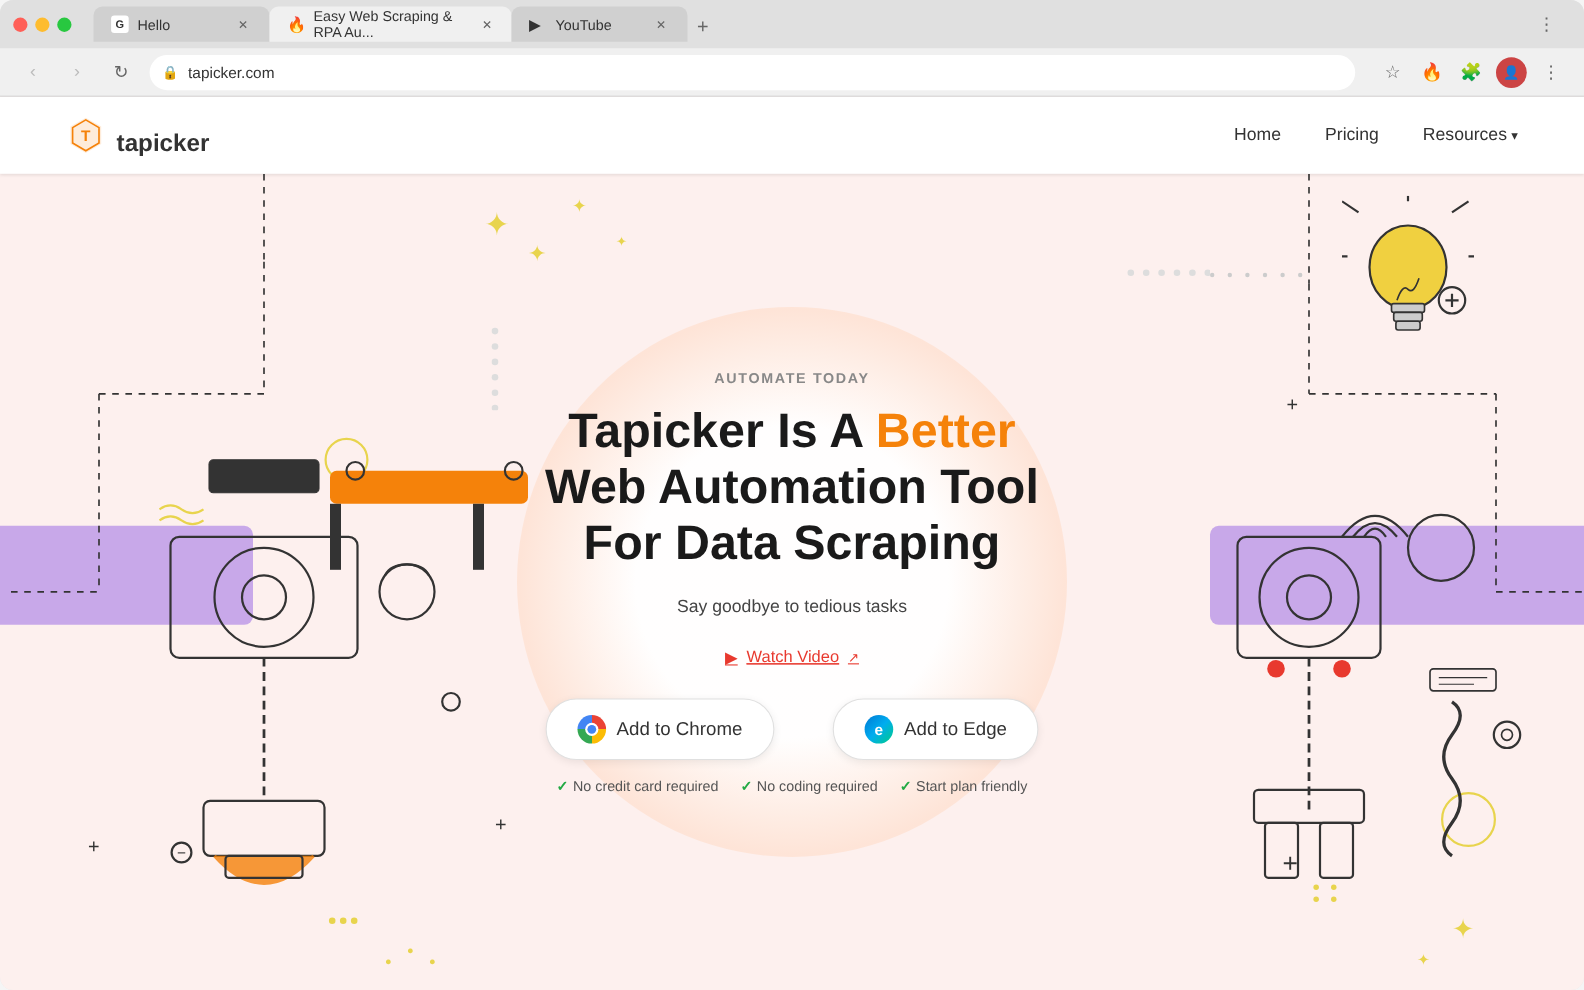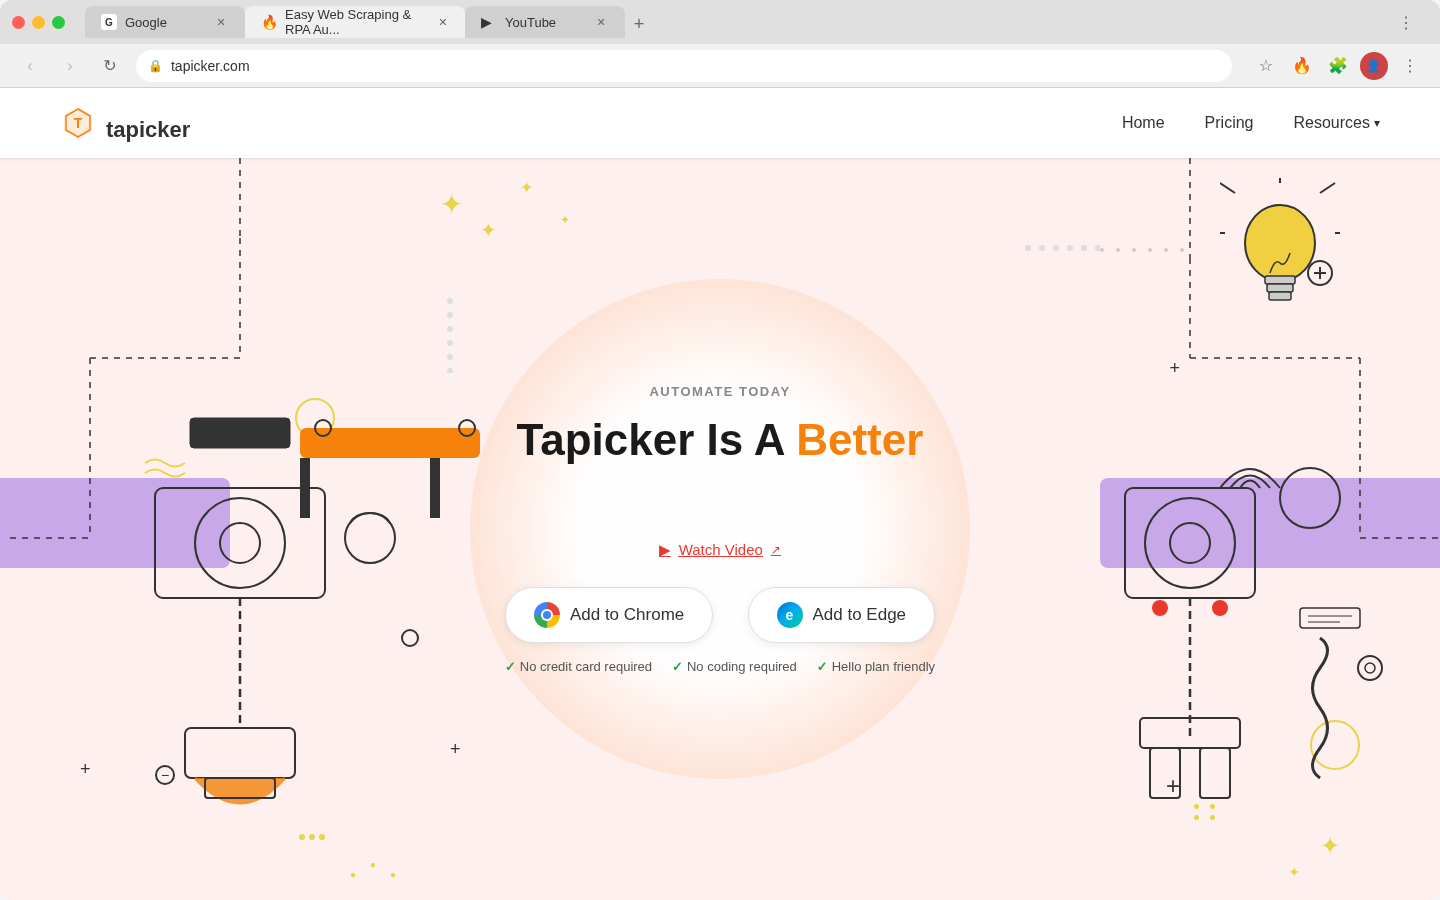--- a/index.html
+++ b/index.html
@@ -99,21 +99,21 @@
 
   <div class="title-bar">
     <div class="traffic-lights">
       <div class="tl tl-red"></div>
       <div class="tl tl-yellow"></div>
       <div class="tl tl-green"></div>
     </div>
     <div class="tabs-bar">
       <div class="tab">
         <div class="tab-icon tab-google-icon">G</div>
-        <span>Google</span>
+        <span>Hello</span>
         <div class="tab-close">✕</div>
       </div>
       <div class="tab active">
         <div class="tab-icon" style="font-size:14px;">🔥</div>
         <span>Easy Web Scraping &amp; RPA Au...</span>
         <div class="tab-close">✕</div>
       </div>
       <div class="tab">
         <div class="tab-icon" style="font-size:14px;">▶</div>
         <span>YouTube</span>
@@ -335,23 +335,25 @@
           <div style="width:5px;height:5px;border-radius:50%;background:#e8d44d;"></div>
           <div style="width:5px;height:5px;border-radius:50%;background:#e8d44d;"></div>
           <div style="width:5px;height:5px;border-radius:50%;background:#e8d44d;"></div>
         </div>
       </div>
 
       <div class="hero-content">
         <div class="hero-overline">AUTOMATE TODAY</div>
         <h1 class="hero-title">
           <span>Tapicker Is A </span><span style="color:#f5820a;">Better</span><br>
-          <br>
+          <span>Web Automation Tool</span><br>
+          <span>For Data Scraping</span>
         </h1>
         <div class="hero-subtitle">
+          <div>Say goodbye to tedious tasks</div>
         </div>
         <div class="hero-video-link">
           <span style="color:#e8392e;">▶</span>
           <span style="text-decoration:underline;">Watch Video</span>
           <span style="font-size:12px;">↗</span>
         </div>
         <div class="hero-buttons">
           <button class="btn-chrome">
             <div class="chrome-icon">
               <div class="chrome-inner"></div>
@@ -368,19 +370,19 @@
           <div class="badge">
             <span class="badge-check">✓</span>
             <span>No credit card required</span>
           </div>
           <div class="badge">
             <span class="badge-check">✓</span>
             <span>No coding required</span>
           </div>
           <div class="badge">
             <span class="badge-check">✓</span>
-            <span>Hello plan friendly</span>
+            <span>Start plan friendly</span>
           </div>
         </div>
       </div>
     </div>
   </div>
 </div>
 
 </body></html>

